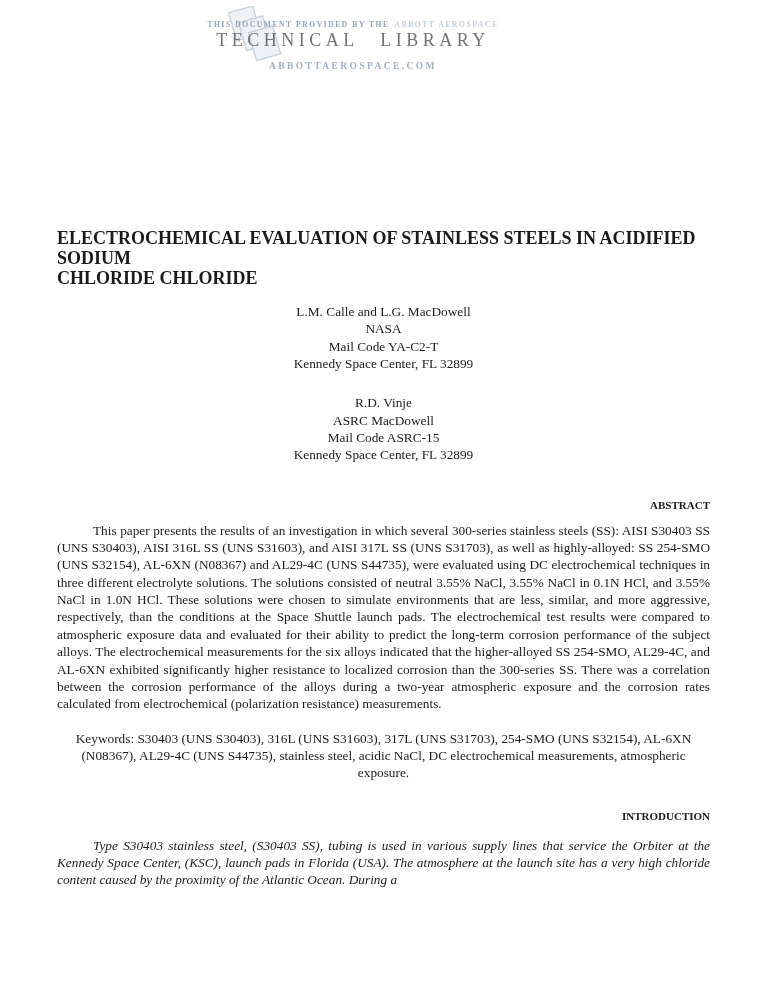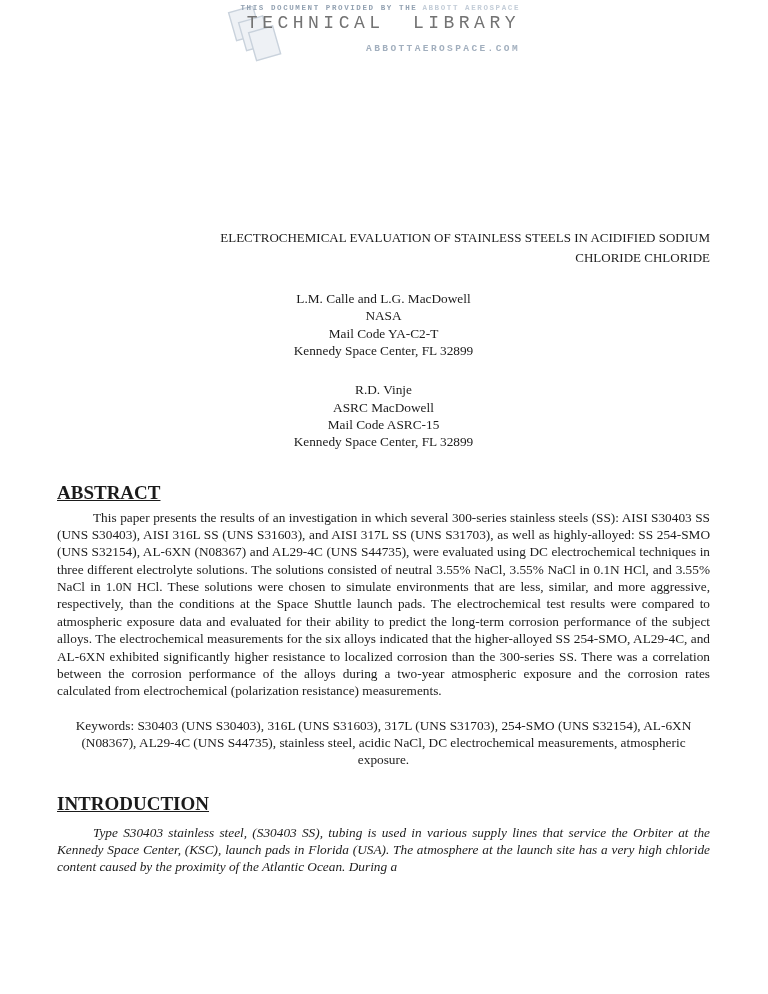--- a/index.html
+++ b/index.html
@@ -12,23 +12,23 @@
   .page {
     position: relative;
     width: 768px; height: 994px;
     overflow: hidden;
     background: #ffffff;
   }
 
   
   .tl-header {
     position: absolute;
-    top: 4px; left: 186px; width: 334px;
-    text-align: right;
-    font-family: Liberation Mono, monospace;
+    top: 20px; left: 186px; width: 334px;
+    text-align: center;
+    font-family: Liberation Serif, serif;
     user-select: none;
   }
   .tl-line1 {
     font-size: 7.5px;
     font-weight: bold;
     letter-spacing: 1.6px;
     color: #93a2b2;
     white-space: nowrap;
   }
   .tl-line1 .tl-brand { color: #c3cdd8; margin-left: 5px; }
@@ -56,34 +56,33 @@
 
   
   .content {
     position: absolute;
     left: 57px; top: 0; width: 653px;
     font-size: 13.3px;
     line-height: 17.35px;
   }
   .paper-title {
     margin: 228px 0 0 0;
-    font-size: 13px;
-    font-weight: normal;
-    text-align: right;
+    font-size: 18px;
+    font-weight: bold;
+    text-align: left;
     line-height: 20px;
   }
   .author-block { text-align: center; }
-  .author-block-1 { margin-top: 22px; }
+  .author-block-1 { margin-top: 15px; }
   .author-block-2 { margin-top: 22px; }
   .section-heading {
-    text-align: left;
+    text-align: right;
     font-weight: bold;
-    font-size: 19px;
+    font-size: 11px;
     line-height: 17px;
-    text-decoration: underline;
   }
   .abstract-heading { margin-top: 33px; }
   .para { text-align: justify; }
   .para-indent { text-indent: 36px; }
   .abstract-body { margin-top: 8px; }
   .keywords-body { margin-top: 17px; text-align: center; }
   .intro-heading { margin-top: 26px; }
   .intro-body { margin-top: 12px; font-style: italic; }
 </style>
 </head>

